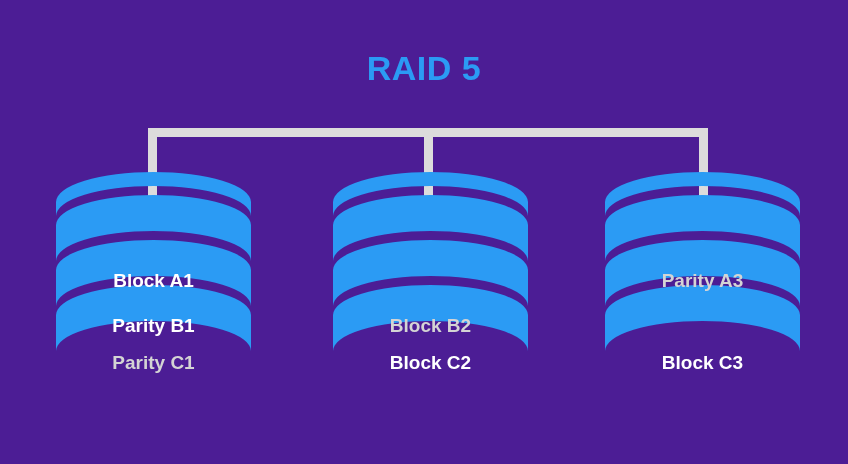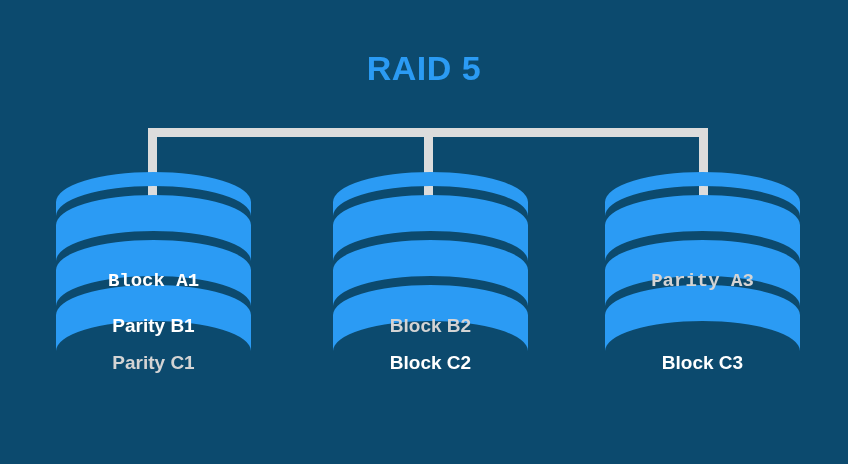--- a/index.html
+++ b/index.html
@@ -10,21 +10,21 @@
   body {
     width: 848px;
     height: 464px;
     overflow: hidden;
     font-family: "Liberation Sans", sans-serif;
   }
   #diagram {
     position: relative;
     width: 848px;
     height: 464px;
-    background: #0c4a6e;
+    background: #4c1d95;
   }
   #raid-title {
     position: absolute;
     left: 0;
     top: 48px;
     width: 848px;
     text-align: center;
     font-size: 34px;
     font-weight: bold;
     color: #2b9bf4;
@@ -74,21 +74,21 @@
     width: 195px;
     text-align: center;
     font-size: 19px;
     font-weight: bold;
     line-height: 22px;
     user-select: none;
     pointer-events: none;
   }
   .label-data { color: #ffffff; }
   .label-parity { color: #d4d4d4; }
-  .row-0 { top: 98px; font-family: Liberation Mono, monospace; }
+  .row-0 { top: 98px; }
   .row-1 { top: 143px; }
   .row-2 { top: 180px; }
 </style>
 </head>
 <body>
 
 <div id="diagram">
 
   <div id="raid-title">RAID 5</div>
 

